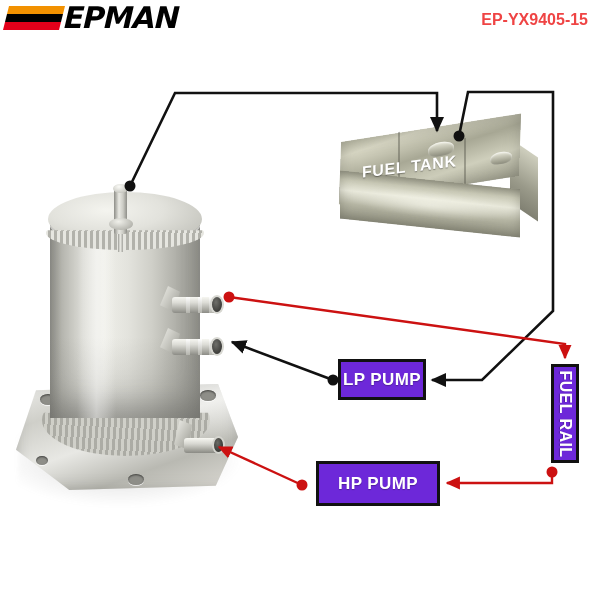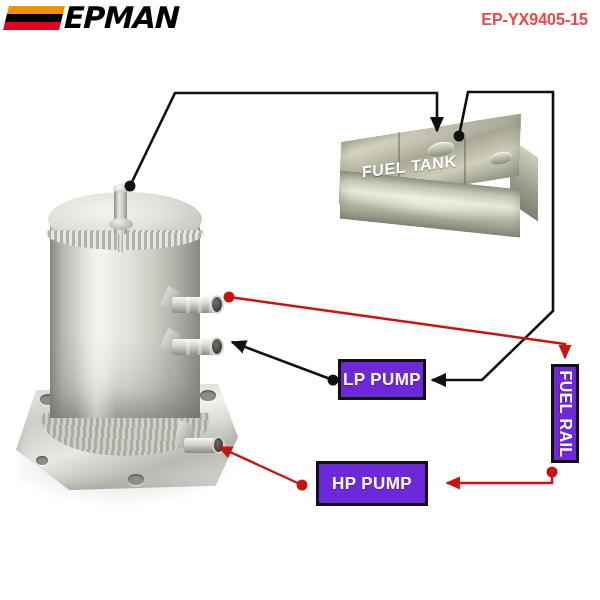--- a/index.html
+++ b/index.html
@@ -216,21 +216,21 @@
     background:#6d28d9;
     border:3px solid #111111;
     display:flex; align-items:center; justify-content:center;
   }
   .node-box .node-label{
     font-size:17px; font-weight:bold; color:#ffffff;
     letter-spacing:.4px; white-space:nowrap;
     text-shadow:0 1px 1px rgba(0,0,0,.28);
   }
   #box-lp-pump{ left:338px; top:359px; width:88px; height:41px; }
-  #box-hp-pump{ left:316px; top:461px; width:112px; height:45px; }
+  #box-hp-pump{ left:316px; top:461px; width:124px; height:45px; }
   #box-fuel-rail{ left:551px; top:364px; width:28px; height:99px; }
   #box-fuel-rail .node-label{
     transform:rotate(90deg);
     font-size:16px;
   }
 
   
   #wires{ position:absolute; left:0; top:0; width:600px; height:600px; }
 </style>
 </head>

